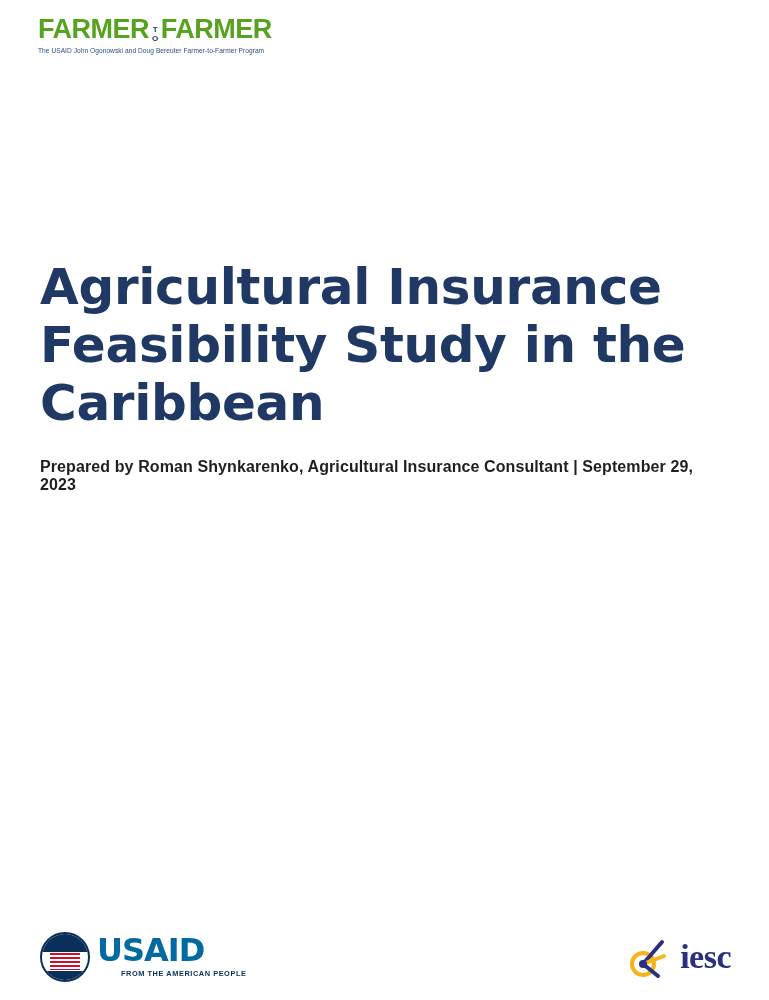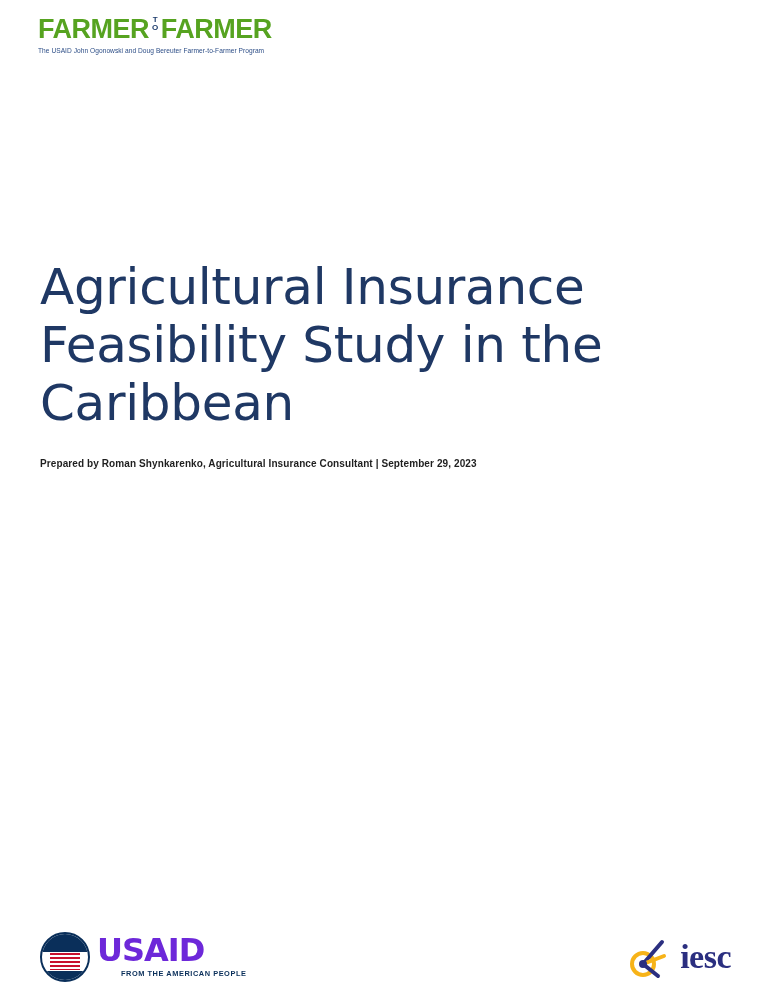--- a/index.html
+++ b/index.html
@@ -21,21 +21,21 @@
 
   
   .ftf-logo {
     position: absolute;
     left: 38px;
     top: 16px;
     width: 300px;
   }
   .ftf-wordmark {
     display: flex;
-    align-items: flex-start;
+    align-items: flex-end;
     font-weight: bold;
     font-size: 27px;
     letter-spacing: -0.5px;
     line-height: 1;
     white-space: nowrap;
   }
   .ftf-word-left {
     color: #56a320;
   }
   .ftf-word-right {
@@ -66,27 +66,27 @@
     position: absolute;
     left: 40px;
     top: 258px;
     width: 660px;
   }
   .doc-title {
     font-family: "DejaVu Sans", sans-serif;
     font-size: 50px;
     line-height: 1.16;
     color: #1f3864;
-    font-weight: normal;
+    font-weight: bold;
     margin: 0;
     letter-spacing: -0.3px;
   }
   .doc-subtitle {
     margin-top: 26px;
-    font-size: 10px;
+    font-size: 16px;
     font-weight: bold;
     color: #1f1f1f;
     letter-spacing: 0.1px;
   }
 
   
   .usaid-logo {
     position: absolute;
     left: 40px;
     top: 932px;
@@ -126,21 +126,21 @@
     background: #0a2f5a;
   }
   .usaid-text {
     margin-left: 7px;
     padding-top: 2px;
   }
   .usaid-word {
     font-family: "DejaVu Sans", sans-serif;
     font-size: 32px;
     font-weight: bold;
-    color: #6d28d9;
+    color: #0369a1;
     line-height: 1;
     letter-spacing: -1px;
   }
   .usaid-tag {
     margin-top: 3px;
     font-size: 7.4px;
     font-weight: bold;
     color: #0a2f5a;
     letter-spacing: 0.55px;
     padding-left: 24px;

